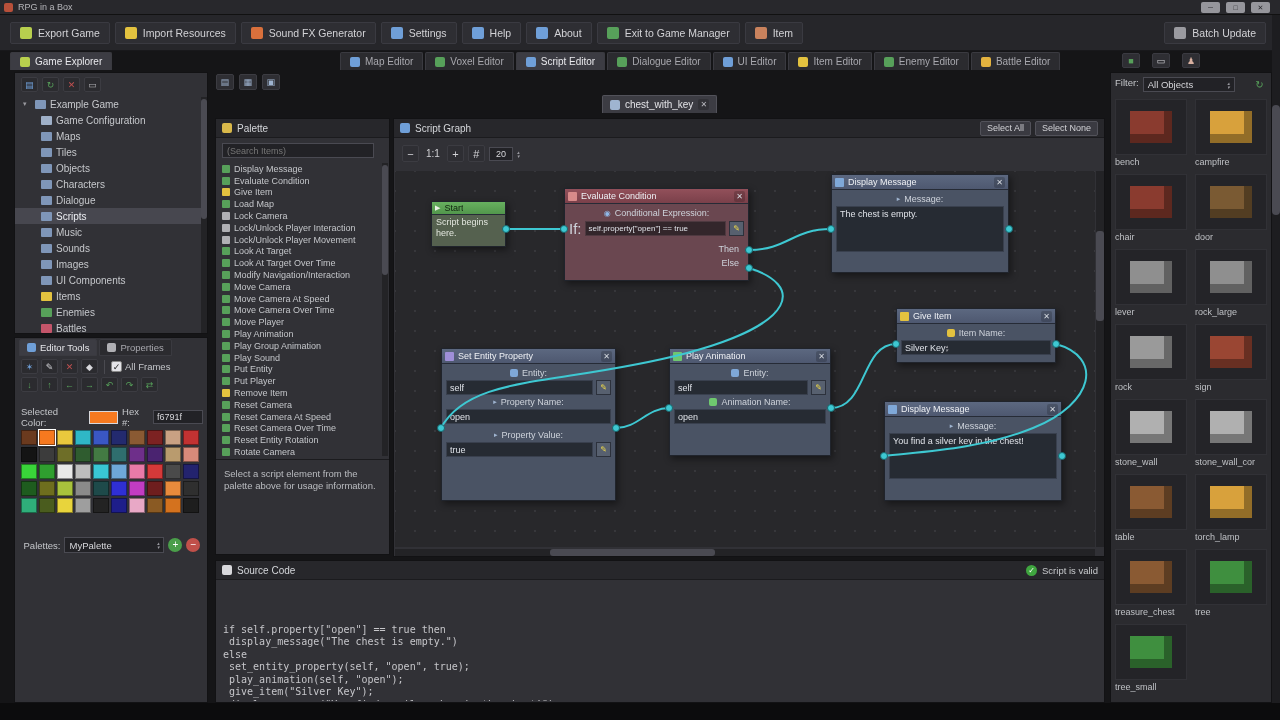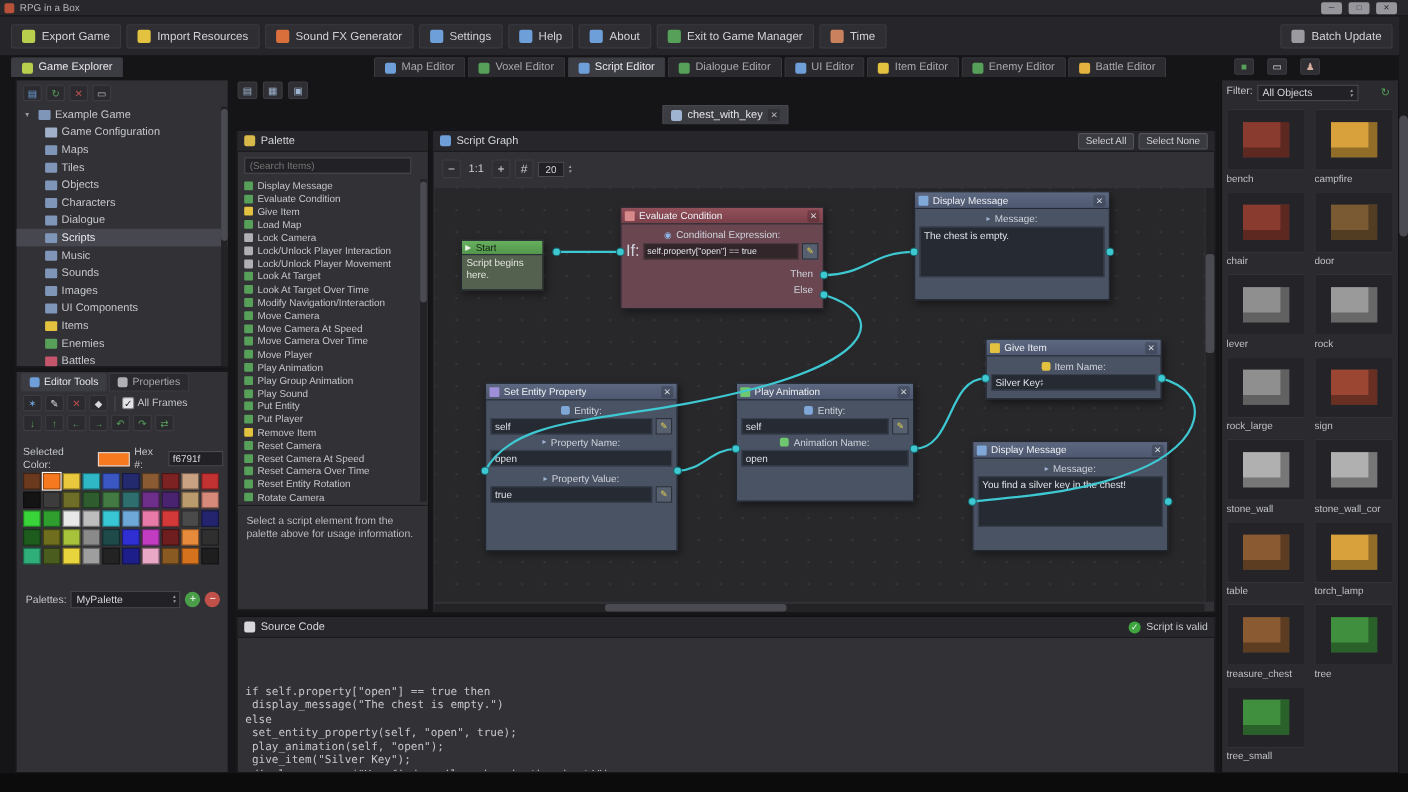--- a/index.html
+++ b/index.html
@@ -181,21 +181,21 @@
       <button class="mbtn">
       <span class="micon" style="background: rgb(111, 159, 216);"></span>
       <span>About</span>
     </button>
       <button class="mbtn">
       <span class="micon" style="background: rgb(87, 160, 90);"></span>
       <span>Exit to Game Manager</span>
     </button>
       <button class="mbtn">
       <span class="micon" style="background: rgb(201, 130, 93);"></span>
-      <span>Time</span>
+      <span>Item</span>
     </button>
     </div>
   <button class="mbtn batch">
     <span class="micon" style="background: rgb(154, 154, 160);"></span>
     <span>Batch Update</span>
   </button>
 </div>
 
 <div id="tabrow">
   <div class="tab left-tab active">
@@ -574,21 +574,21 @@
     <button class="zbtn">#</button>
     <input class="numin" value="20" style="">
     <span class="spin">
         <i>▴</i>
         <i>▾</i>
       </span>
   </div>
 
   <div id="graph-canvas">
 
-    <div class="gnode n-start" style="left:24px;top:30px;width:75px;height:46px;margin-top:17px;">
+    <div class="gnode n-start" style="left:36px;top:30px;width:75px;height:46px;">
       <div class="gh">
         <span style="font-size:7px;color:#eaf2e6;">▶</span>
         <span class="ht">Start</span>
       </div>
       <div class="gb">Script begins here.</div>
     </div>
 
     <div class="gnode n-eval" style="left:169px;top:17px;width:185px;height:93px;">
       <div class="gh">
         <span class="hicon" style="background: rgb(216, 138, 138);"></span>
@@ -802,29 +802,29 @@
       <div class="aname">door</div>
     </div>
       <div class="atile">
       <div class="athumb">
         <i style="background: rgb(143, 143, 143);"></i>
       </div>
       <div class="aname">lever</div>
     </div>
       <div class="atile">
       <div class="athumb">
+        <i style="background: rgb(143, 143, 143);"></i>
+      </div>
+      <div class="aname">rock_large</div>
+    </div>
+      <div class="atile">
+      <div class="athumb">
         <i style="background: rgb(154, 154, 154);"></i>
       </div>
       <div class="aname">rock</div>
-    </div>
-      <div class="atile">
-      <div class="athumb">
-        <i style="background: rgb(143, 143, 143);"></i>
-      </div>
-      <div class="aname">rock_large</div>
     </div>
       <div class="atile">
       <div class="athumb">
         <i style="background: rgb(154, 70, 51);"></i>
       </div>
       <div class="aname">sign</div>
     </div>
       <div class="atile">
       <div class="athumb">
         <i style="background: rgb(176, 176, 176);"></i>

